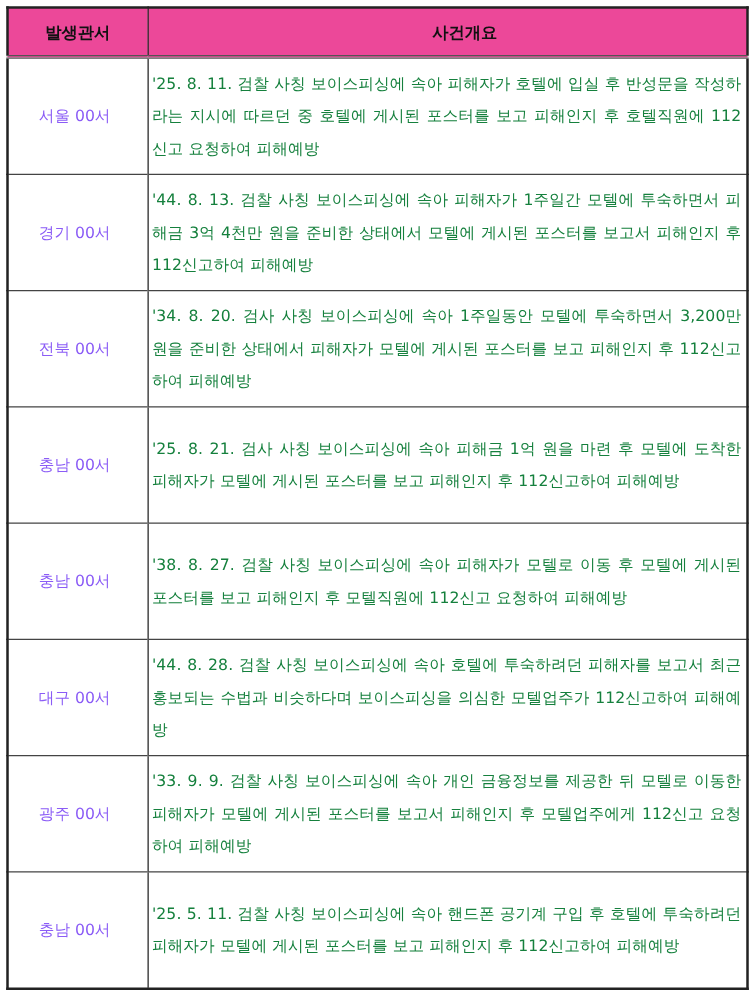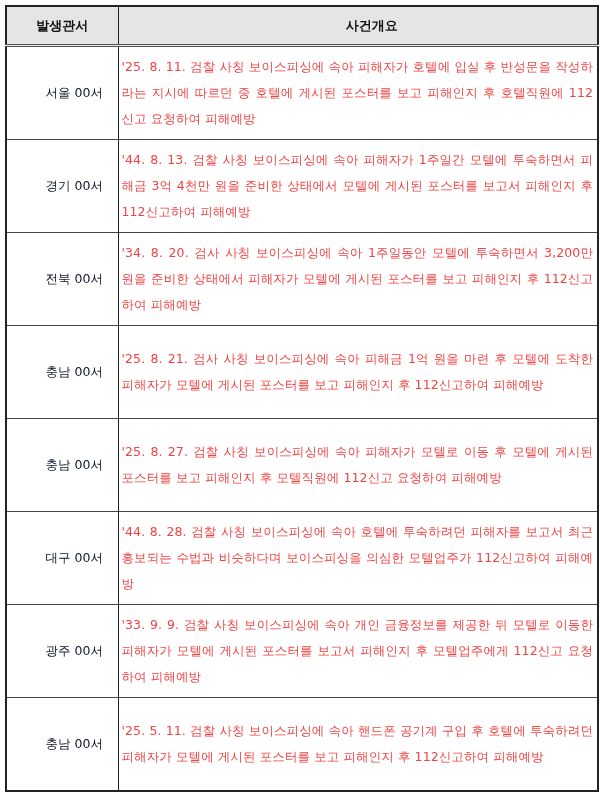--- a/index.html
+++ b/index.html
@@ -23,21 +23,21 @@
     }
     table.case-table {
       border-collapse: collapse;
       width: 592px;
       table-layout: fixed;
       border: 2px solid #222222;
     }
     table.case-table col.c1 { width: 112px; }
     table.case-table col.c2 { width: 480px; }
     thead th {
-      background: #e5e5e5;
+      background: #ec4899;
       height: 37px;
       font-size: 13px;
       font-weight: bold;
       text-align: center;
       color: #111111;
       border-right: 1px solid #222222;
       border-bottom: 3px double #555555;
       padding: 0;
     }
     thead th:last-child { border-right: none; padding-left: 28px; }
@@ -45,31 +45,31 @@
       border-top: 1px solid #444444;
       border-right: 1px solid #222222;
       height: 92px;
       padding: 0;
       vertical-align: middle;
       font-size: 12.5px;
     }
     tbody td:last-child { border-right: none; }
     tbody tr:first-child td { border-top: none; }
     td.station {
-      text-align: center;
-      color: #0f172a;
+      text-align: left;
+      color: #8b5cf6;
       padding-left: 24px;
     }
     td.summary {
       padding: 0 4px 0 3px;
       line-height: 26px;
       text-align: justify;
       text-justify: inter-character;
       word-break: break-all;
-      color: #ef4444;
+      color: #15803d;
       letter-spacing: 0.1px;
     }
   </style>
 </head>
 <body>
 
 <div class="table-wrap">
   <table class="case-table">
     <colgroup>
       <col class="c1">
@@ -93,21 +93,21 @@
       <tr>
         <td class="station">전북 00서</td>
         <td class="summary">'34. 8. 20. 검사 사칭 보이스피싱에 속아 1주일동안 모텔에 투숙하면서 3,200만 원을 준비한 상태에서 피해자가 모텔에 게시된 포스터를 보고 피해인지 후 112신고하여 피해예방</td>
       </tr>
       <tr>
         <td class="station">충남 00서</td>
         <td class="summary">'25. 8. 21. 검사 사칭 보이스피싱에 속아 피해금 1억 원을 마련 후 모텔에 도착한 피해자가 모텔에 게시된 포스터를 보고 피해인지 후 112신고하여 피해예방</td>
       </tr>
       <tr>
         <td class="station">충남 00서</td>
-        <td class="summary">'25. 8. 27. 검찰 사칭 보이스피싱에 속아 피해자가 모텔로 이동 후 모텔에 게시된 포스터를 보고 피해인지 후 모텔직원에 112신고 요청하여 피해예방</td>
+        <td class="summary">'38. 8. 27. 검찰 사칭 보이스피싱에 속아 피해자가 모텔로 이동 후 모텔에 게시된 포스터를 보고 피해인지 후 모텔직원에 112신고 요청하여 피해예방</td>
       </tr>
       <tr>
         <td class="station">대구 00서</td>
         <td class="summary">'44. 8. 28. 검찰 사칭 보이스피싱에 속아 호텔에 투숙하려던 피해자를 보고서 최근 홍보되는 수법과 비슷하다며 보이스피싱을 의심한 모텔업주가 112신고하여 피해예방</td>
       </tr>
       <tr>
         <td class="station">광주 00서</td>
         <td class="summary">'33. 9. 9. 검찰 사칭 보이스피싱에 속아 개인 금융정보를 제공한 뒤 모텔로 이동한 피해자가 모텔에 게시된 포스터를 보고서 피해인지 후 모텔업주에게 112신고 요청하여 피해예방</td>
       </tr>
       <tr>

